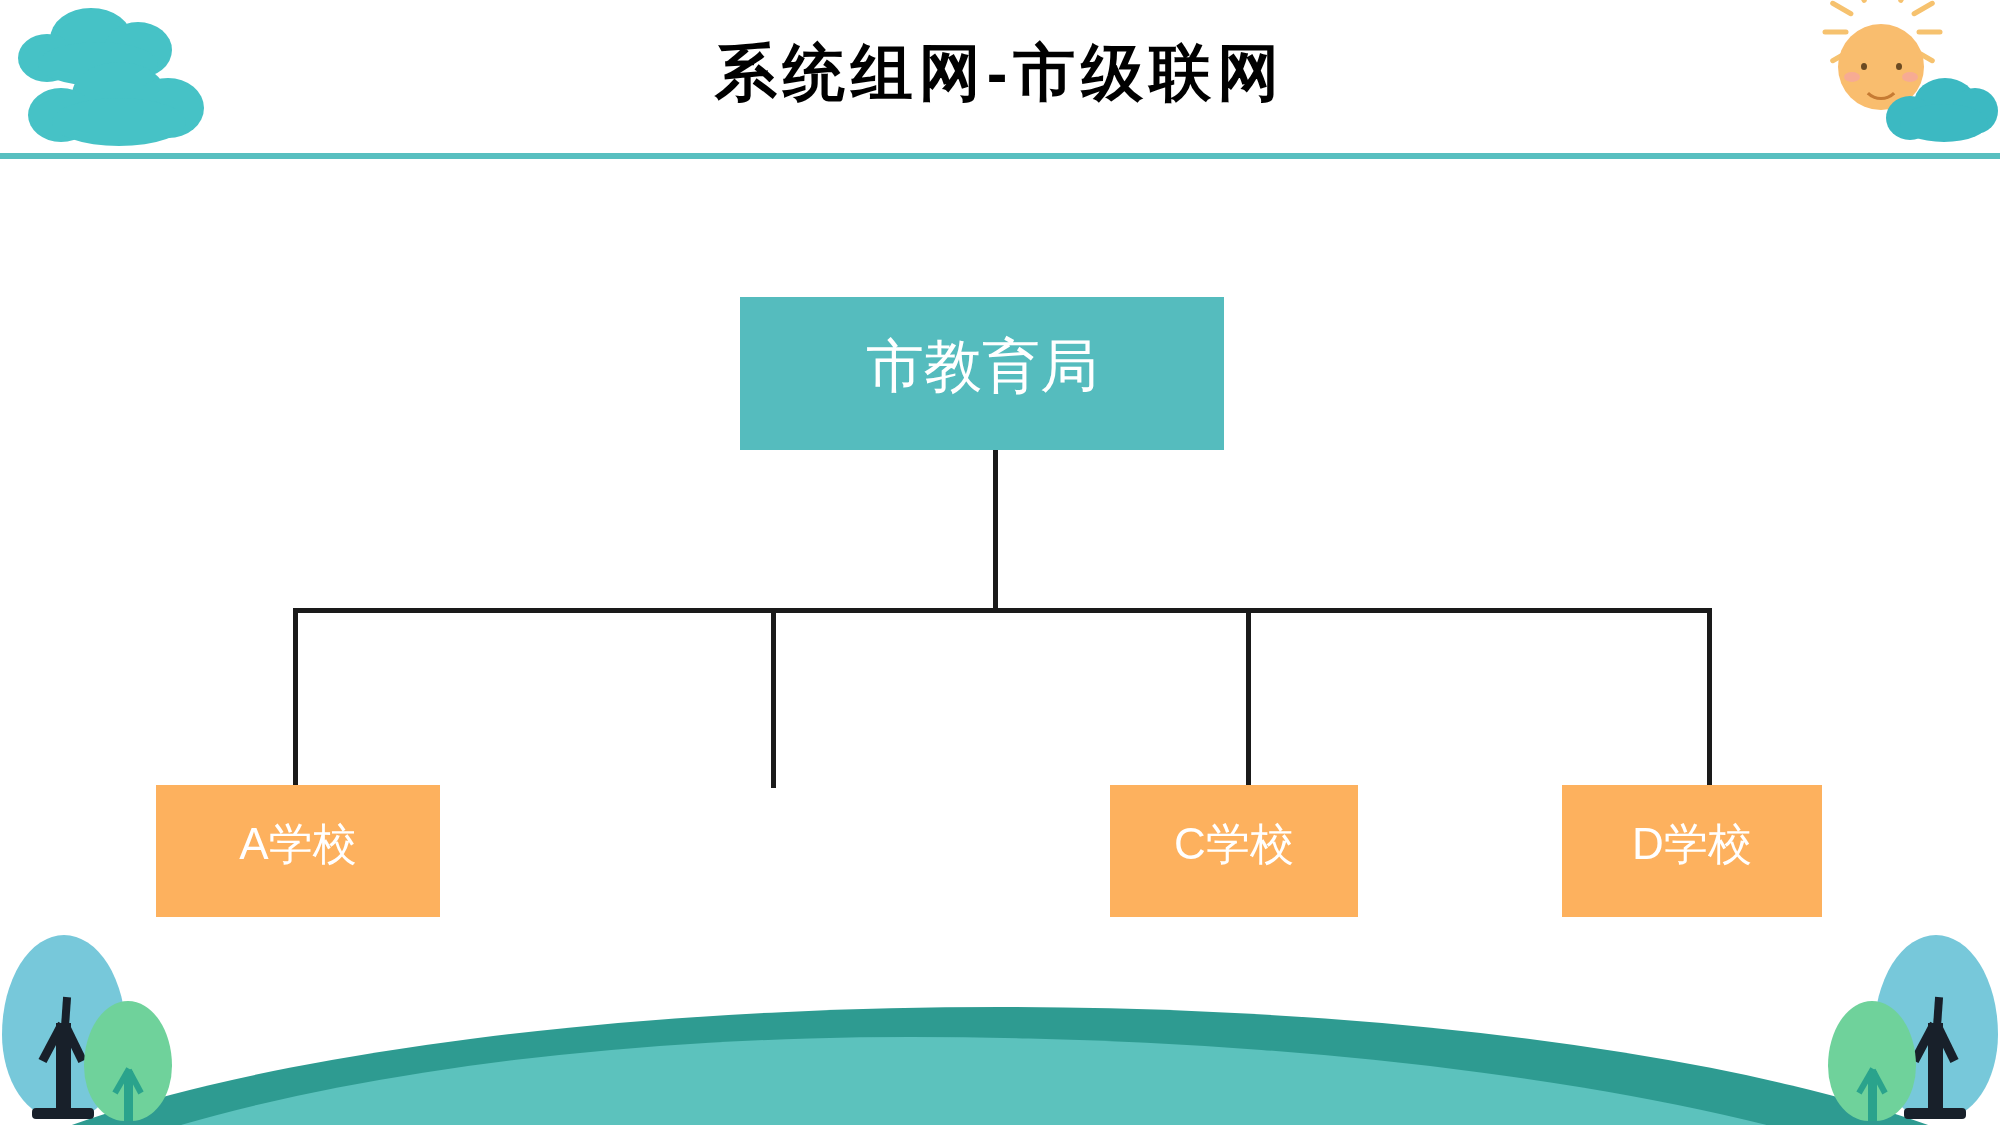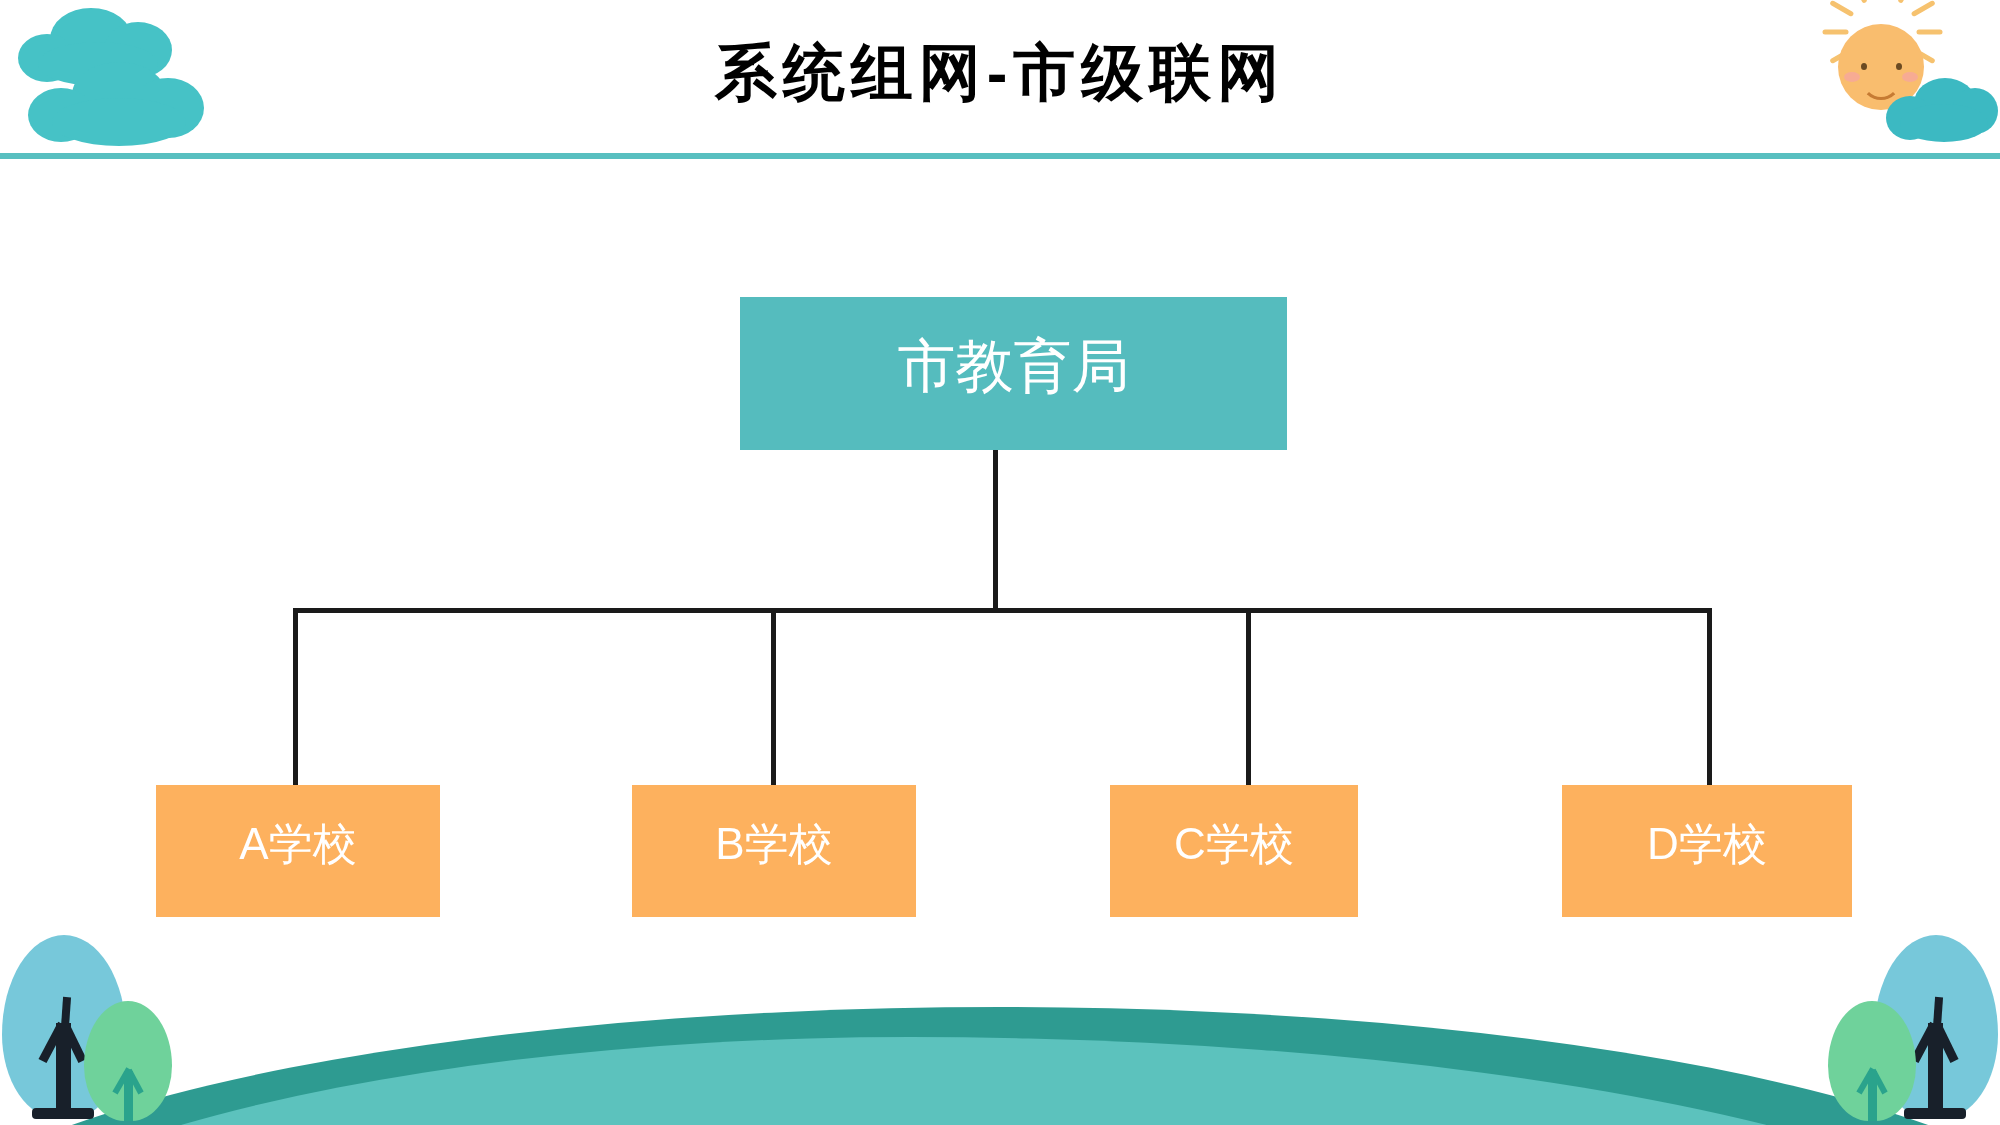--- a/index.html
+++ b/index.html
@@ -133,36 +133,36 @@
     position: absolute;
     display: flex;
     align-items: center;
     justify-content: center;
     color: #ffffff;
     white-space: nowrap;
     box-sizing: border-box;
   }
   #node-root {
     left: 740px; top: 139px;
-    width: 547px; height: 153px;
+    width: 484px; height: 153px;
     background: #55bcbe;
     font-size: 58px;
     padding-bottom: 14px;
   }
   .node.school {
     top: 627px;
     height: 132px;
     background: #fdb15e;
     font-size: 44px;
     padding-bottom: 14px;
   }
   #node-school-a { left: 156px;  width: 284px; text-align: center; }
   #node-school-b { left: 632px;  width: 284px; }
   #node-school-c { left: 1110px; width: 248px; }
-  #node-school-d { left: 1562px; width: 290px; }
+  #node-school-d { left: 1562px; width: 260px; }
 
   .connector {
     position: absolute;
     background: #1a1a1a;
   }
   #conn-root-stem { left: 993px; top: 292px; width: 5px;    height: 161px; }
   #conn-bus       { left: 293px; top: 450px; width: 1419px; height: 5px;  }
   .conn-drop      { top: 450px; width: 5px; height: 180px; }
   #conn-drop-a { left: 293px; }
   #conn-drop-b { left: 771px; }
@@ -278,21 +278,20 @@
 
   <div class="connector" id="conn-root-stem"></div>
   <div class="connector" id="conn-bus"></div>
 
   <div class="connector conn-drop" id="conn-drop-a"></div>
   <div class="connector conn-drop" id="conn-drop-b"></div>
   <div class="connector conn-drop" id="conn-drop-c"></div>
   <div class="connector conn-drop" id="conn-drop-d"></div>
 
   <div class="node school" id="node-school-a">A学校</div>
-  <div class="node school" id="node-school-b">B学校</div>
   <div class="node school" id="node-school-c">C学校</div>
   <div class="node school" id="node-school-d">D学校</div>
 </div>
 
 <div id="footer-scene">
   <div class="hill" id="hill-back"></div>
   <div class="hill" id="hill-front"></div>
 </div>
 
 <div class="tree big" id="tree-bl-big">

